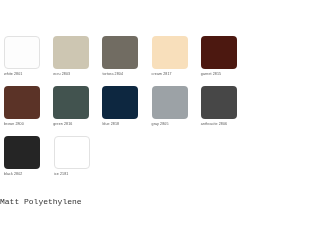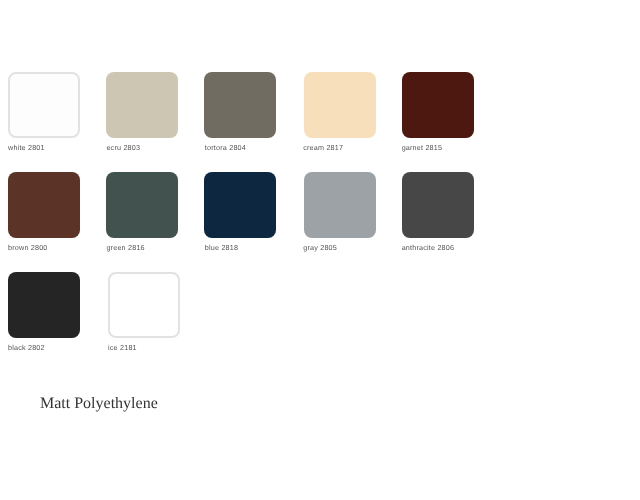--- a/index.html
+++ b/index.html
@@ -61,26 +61,26 @@
     font-size: 3.6px;
     line-height: 5px;
     color: #555555;
     letter-spacing: 0.1px;
     white-space: nowrap;
     font-family: "Liberation Sans", sans-serif;
   }
 
   #material-title {
     position: absolute;
-    left: 20px;
+    left: 0;
     top: 196px;
     font-size: 8px;
     line-height: 11px;
     color: #333333;
-    font-family: Liberation Serif, serif;
+    font-family: Liberation Mono, monospace;
     white-space: nowrap;
   }
 </style>
 </head>
 <body style="background-color: rgb(255, 255, 255);">
 
 <div id="palette-page">
 
   <div id="swatch-grid">
 

